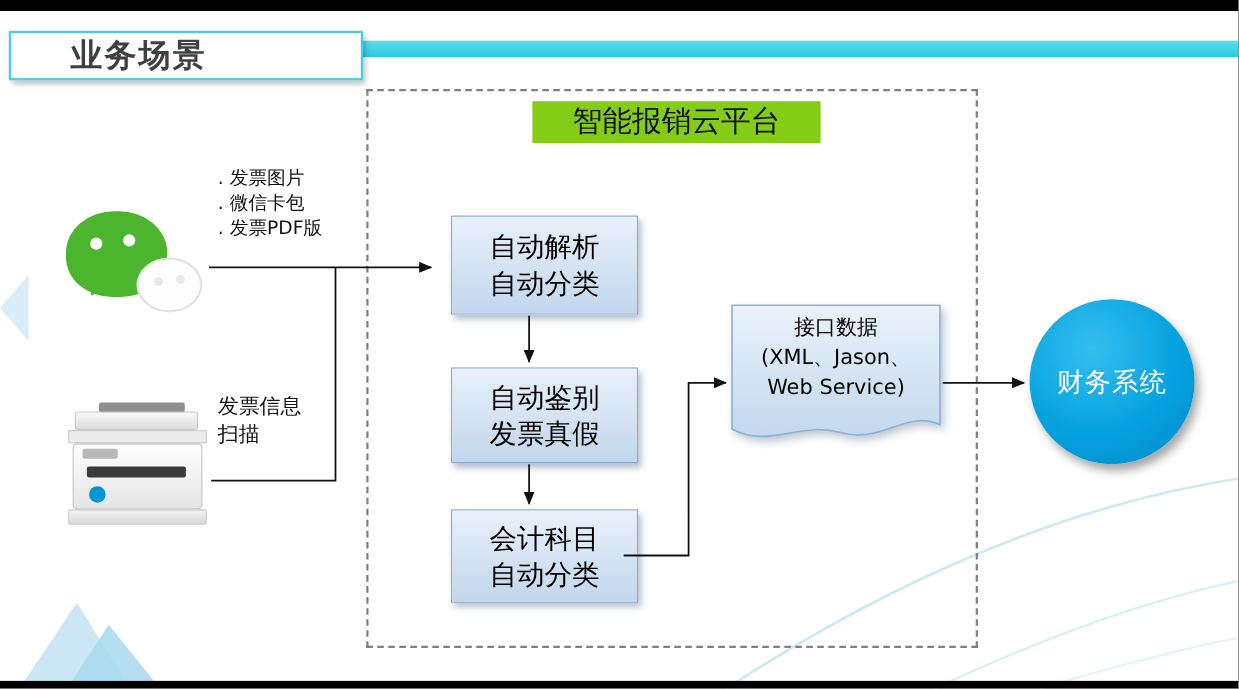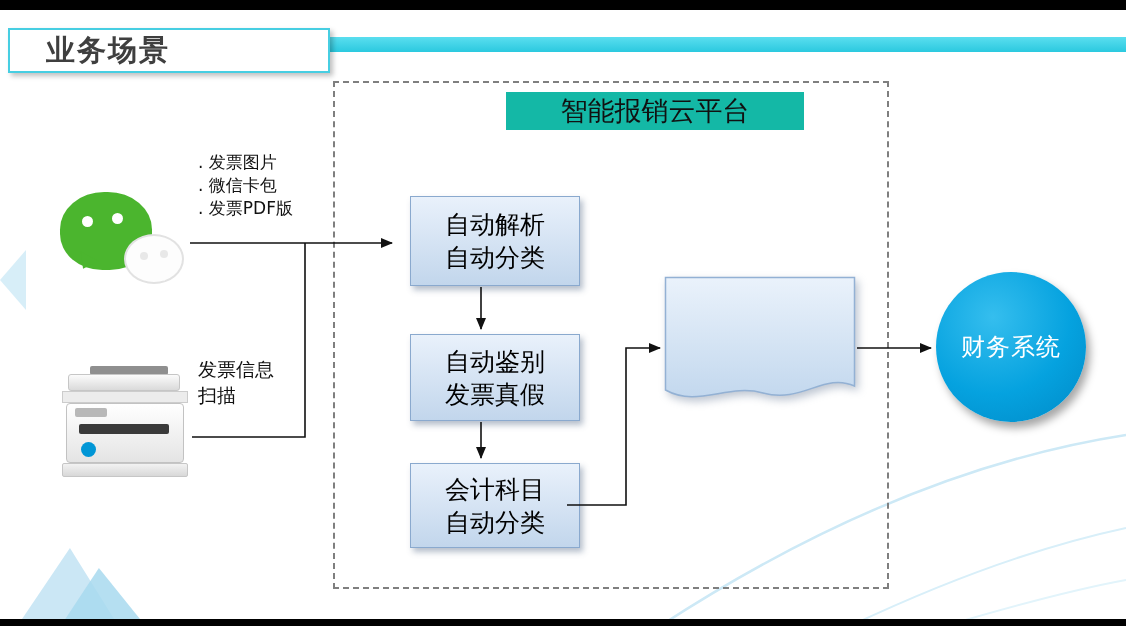--- a/index.html
+++ b/index.html
@@ -11,40 +11,40 @@
   
   .bar-top    { position:absolute; top:0; left:0; width:100%; height:10px; background:#000; z-index:20; }
   .bar-bottom { position:absolute; bottom:0; left:0; width:100%; height:7px; background:#000; z-index:20; }
 
   
   .accent-bar { position:absolute; left:22px; right:0; top:37px; height:15px;
                 background:linear-gradient(180deg,#5ADEEF 0%, #2BC9DF 100%); z-index:3; }
   .title-box  { position:absolute; left:8px; top:28px; width:322px; height:45px;
                 background:#fff; border:2px solid #47CEE2;
                 box-shadow:3px 3px 5px rgba(0,0,0,.25);
-                display:flex; align-items:center; padding-left:36px; z-index:4; }
+                display:flex; align-items:center; padding-left:54px; z-index:4; }
   .title-box span { font-size:29px; font-weight:bold; color:#3F3F3F; letter-spacing:2px; }
 
   
   .deco-chevron { position:absolute; left:0; top:250px; width:0; height:0;
                   border-top:30px solid transparent; border-bottom:30px solid transparent;
                   border-right:26px solid #D7EEF8; z-index:1; }
   .deco-tri-a { position:absolute; left:20px; top:548px; width:96px; height:74px;
                 background:#CBE7F5; clip-path:polygon(0 100%, 52% 0, 100% 100%); z-index:1; }
   .deco-tri-b { position:absolute; left:62px; top:568px; width:82px; height:56px;
                 background:#A8D9EF; clip-path:polygon(0 100%, 45% 0, 100% 100%); opacity:.85; z-index:1; }
   .deco-arcs, .connectors { position:absolute; left:0; top:0; z-index:2; pointer-events:none; }
   .connectors { z-index:5; }
   .conn { stroke:#111; stroke-width:1.6; fill:none; }
 
   
   .dashed-frame { position:absolute; left:333px; top:81px; width:556px; height:508px;
                   border:2px dashed #7F7F7F; z-index:3; }
-  .platform-title { position:absolute; left:506px; top:92px; width:298px; height:38px;
-                    background:#14b8a6; color:#111; font-size:27px; line-height:38px;
+  .platform-title { position:absolute; left:484px; top:92px; width:262px; height:38px;
+                    background:#84cc16; color:#111; font-size:27px; line-height:38px;
                     text-align:center; z-index:6; }
 
   
   .wechat { position:absolute; left:60px; top:192px; width:130px; height:102px; z-index:4; }
   .wc-big { position:absolute; left:0; top:0; width:92px; height:78px; background:#4BB52E;
             border-radius:48% 48% 46% 46%; }
   .wc-big::after { content:""; position:absolute; bottom:-9px; left:14px;
                    border:10px solid transparent; border-top:14px solid #4BB52E;
                    transform:rotate(28deg); }
   .wc-eye  { position:absolute; width:11px; height:11px; background:#fff; border-radius:50%; }
@@ -187,20 +187,25 @@
   <div class="doc">
     <svg width="192" height="148" viewBox="0 0 192 148">
       <defs>
         <linearGradient id="docGrad" x1="0" y1="0" x2="0" y2="1">
           <stop offset="0" stop-color="#EAF2FB"></stop>
           <stop offset="1" stop-color="#C3D8EE"></stop>
         </linearGradient>
       </defs>
       <path d="M1.5,1.5 H190.5 V110 C160,96 138,128 99,117 C64,107 34,132 1.5,114 Z" fill="url(#docGrad)" stroke="#93B1D4" stroke-width="1.5"></path>
     </svg>
+    <div class="doc-text">
+      <div>接口数据</div>
+      <div>(XML、Jason、</div>
+      <div>Web Service)</div>
+    </div>
   </div>
 
   <div class="circle">
     <span>财务系统</span>
   </div>
 
   <div class="bar-top"></div>
   <div class="bar-bottom"></div>
 </div>
 

